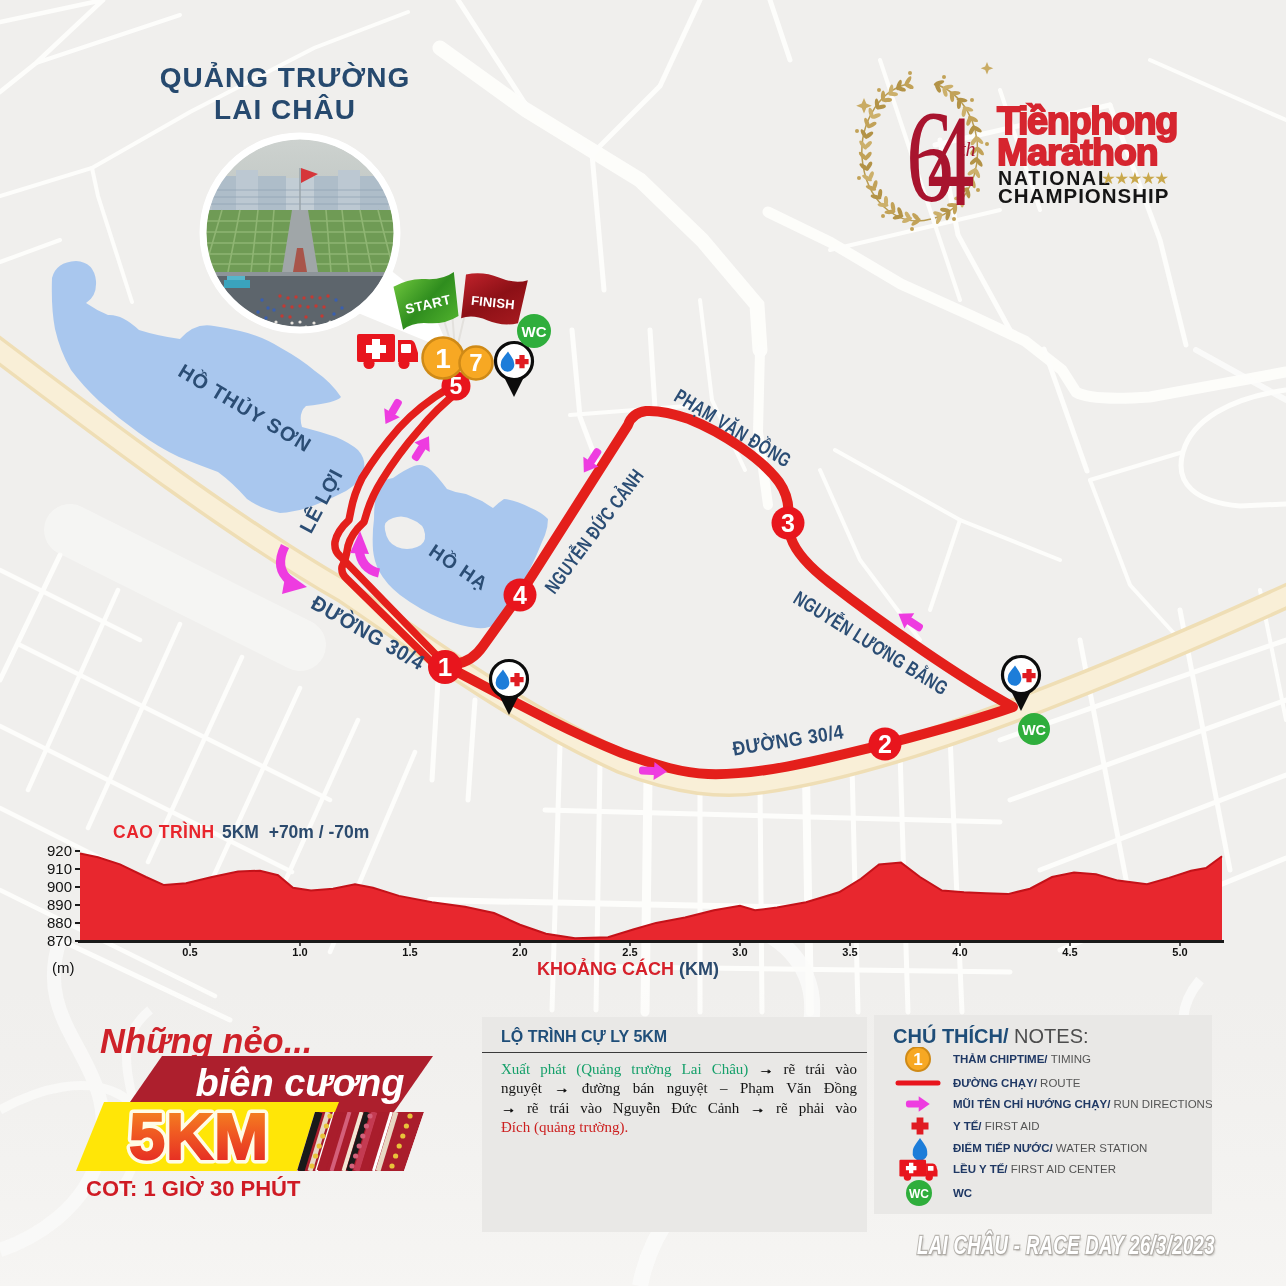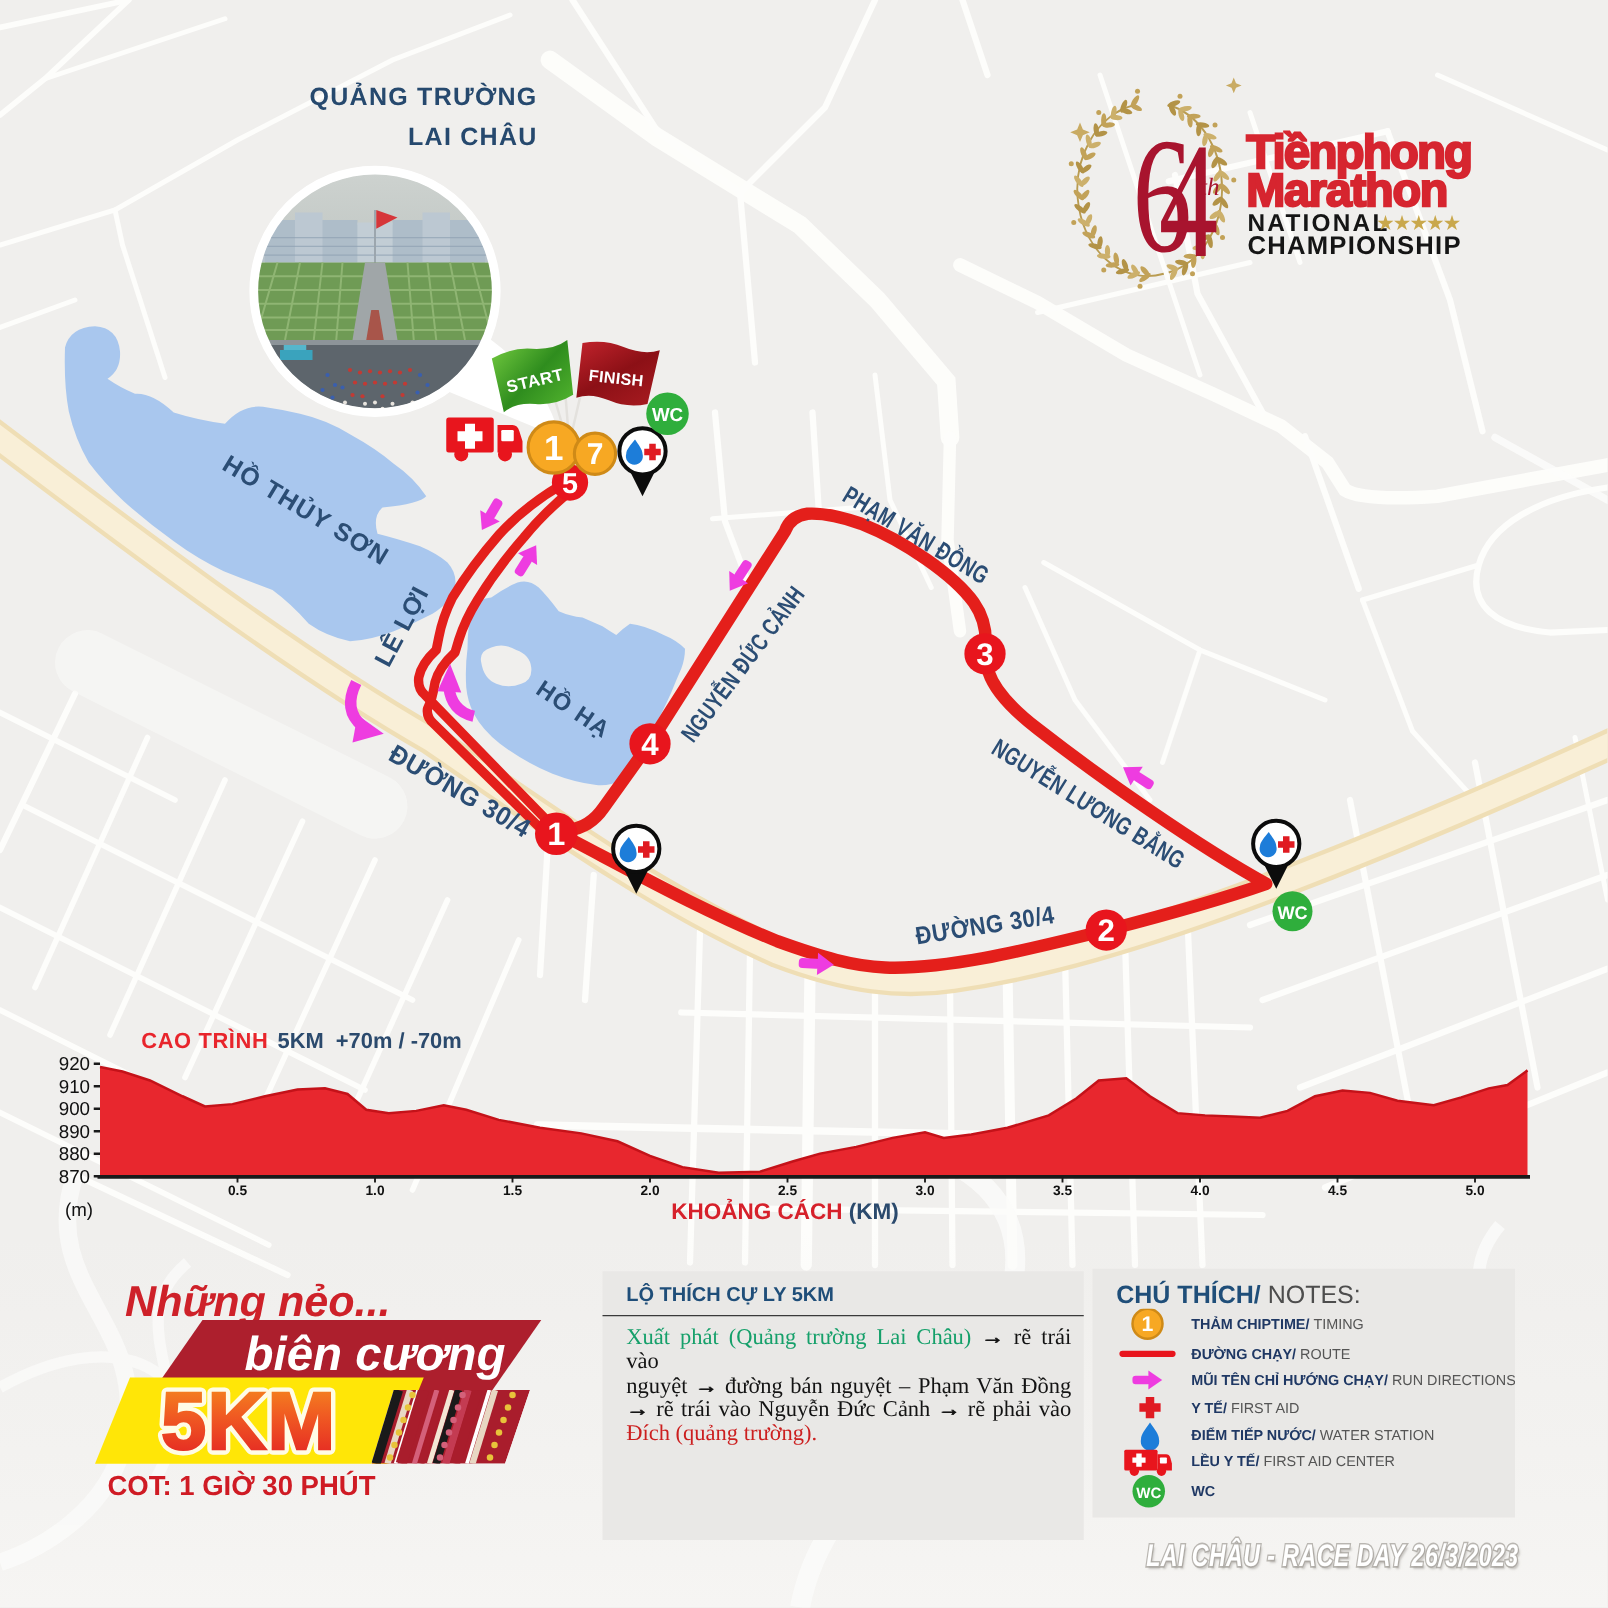--- a/index.html
+++ b/index.html
@@ -576,28 +576,28 @@
   <text x="997" y="134" font-size="38" font-weight="bold" fill="#d6252f" letter-spacing="-1.5" stroke="#d6252f" stroke-width="1.8" paint-order="stroke">Tiềnphong</text>
 
   <text x="997" y="165" font-size="37.5" font-weight="bold" fill="#d6252f" letter-spacing="-1" stroke="#d6252f" stroke-width="1.8" paint-order="stroke">Marathon</text>
 
   <text x="998" y="185" font-size="19.5" font-weight="bold" fill="#151515" letter-spacing="1.8">NATIONAL</text>
   <text x="1101" y="184" font-size="16.5" fill="#c9a84c" letter-spacing="-1.5">★★★★★</text>
 
   <text x="998" y="203" font-size="20.5" font-weight="bold" fill="#151515" letter-spacing="1">CHAMPIONSHIP</text>
 </svg>
 
-<div class="abs" style="left:140px;top:62px;width:290px;text-align:right;color:#26496e;font-weight:bold;font-size:20px;letter-spacing:1px;line-height:32px;">QUẢNG TRƯỜNG<br>LAI CHÂU</div>
+<div class="abs" style="left:140px;top:62px;width:290px;text-align:center;color:#26496e;font-weight:bold;font-size:28px;letter-spacing:1px;line-height:32px;">QUẢNG TRƯỜNG<br>LAI CHÂU</div>
 
 <div class="abs" style="left:482px;top:1017px;width:385px;height:215px;background:#e9e8e6;">
 
-  <div style="margin:11px 18px 0 19px;color:#1f4e79;font-weight:bold;font-size:16px;">LỘ THÍCH CỰ LY 5KM</div>
+  <div style="margin:11px 18px 0 19px;color:#1f4e79;font-weight:bold;font-size:16px;">LỘ TRÌNH CỰ LY 5KM</div>
   <div style="margin:6px 0 0 0;border-top:1.6px solid #3a3a3a;"></div>
 
-  <div style="margin:7px 0 0 19px;width:356px;font-family:'Liberation Serif',serif;font-size:18px;line-height:19.3px;color:#131313;">
+  <div style="margin:7px 0 0 19px;width:356px;font-family:'Liberation Serif',serif;font-size:15px;line-height:19.3px;color:#131313;">
     <div style="text-align:justify;text-align-last:justify;"><span style="color:#15a06a;">Xuất phát (Quảng trường Lai Châu)</span> <b style="text-shadow:0.6px 0 currentColor,-0.6px 0 currentColor;">→</b> rẽ trái vào</div>
     <div style="text-align:justify;text-align-last:justify;">nguyệt <b style="text-shadow:0.6px 0 currentColor,-0.6px 0 currentColor;">→</b> đường bán nguyệt – Phạm Văn Đồng</div>
     <div style="text-align:justify;text-align-last:justify;"><b style="text-shadow:0.6px 0 currentColor,-0.6px 0 currentColor;">→</b> rẽ trái vào Nguyễn Đức Cảnh <b style="text-shadow:0.6px 0 currentColor,-0.6px 0 currentColor;">→</b> rẽ phải vào</div>
     <div style="color:#cc1f1f;">Đích (quảng trường).</div>
   </div>
 </div>
 
 <div class="abs" style="left:874px;top:1015px;width:338px;height:199px;background:#e9e8e6;">
 
   <div style="margin:10px 0 0 19px;font-size:20px;"><span style="color:#1f4e79;font-weight:bold;">CHÚ THÍCH/</span> <span style="color:#4d4d4d;">NOTES:</span></div>

